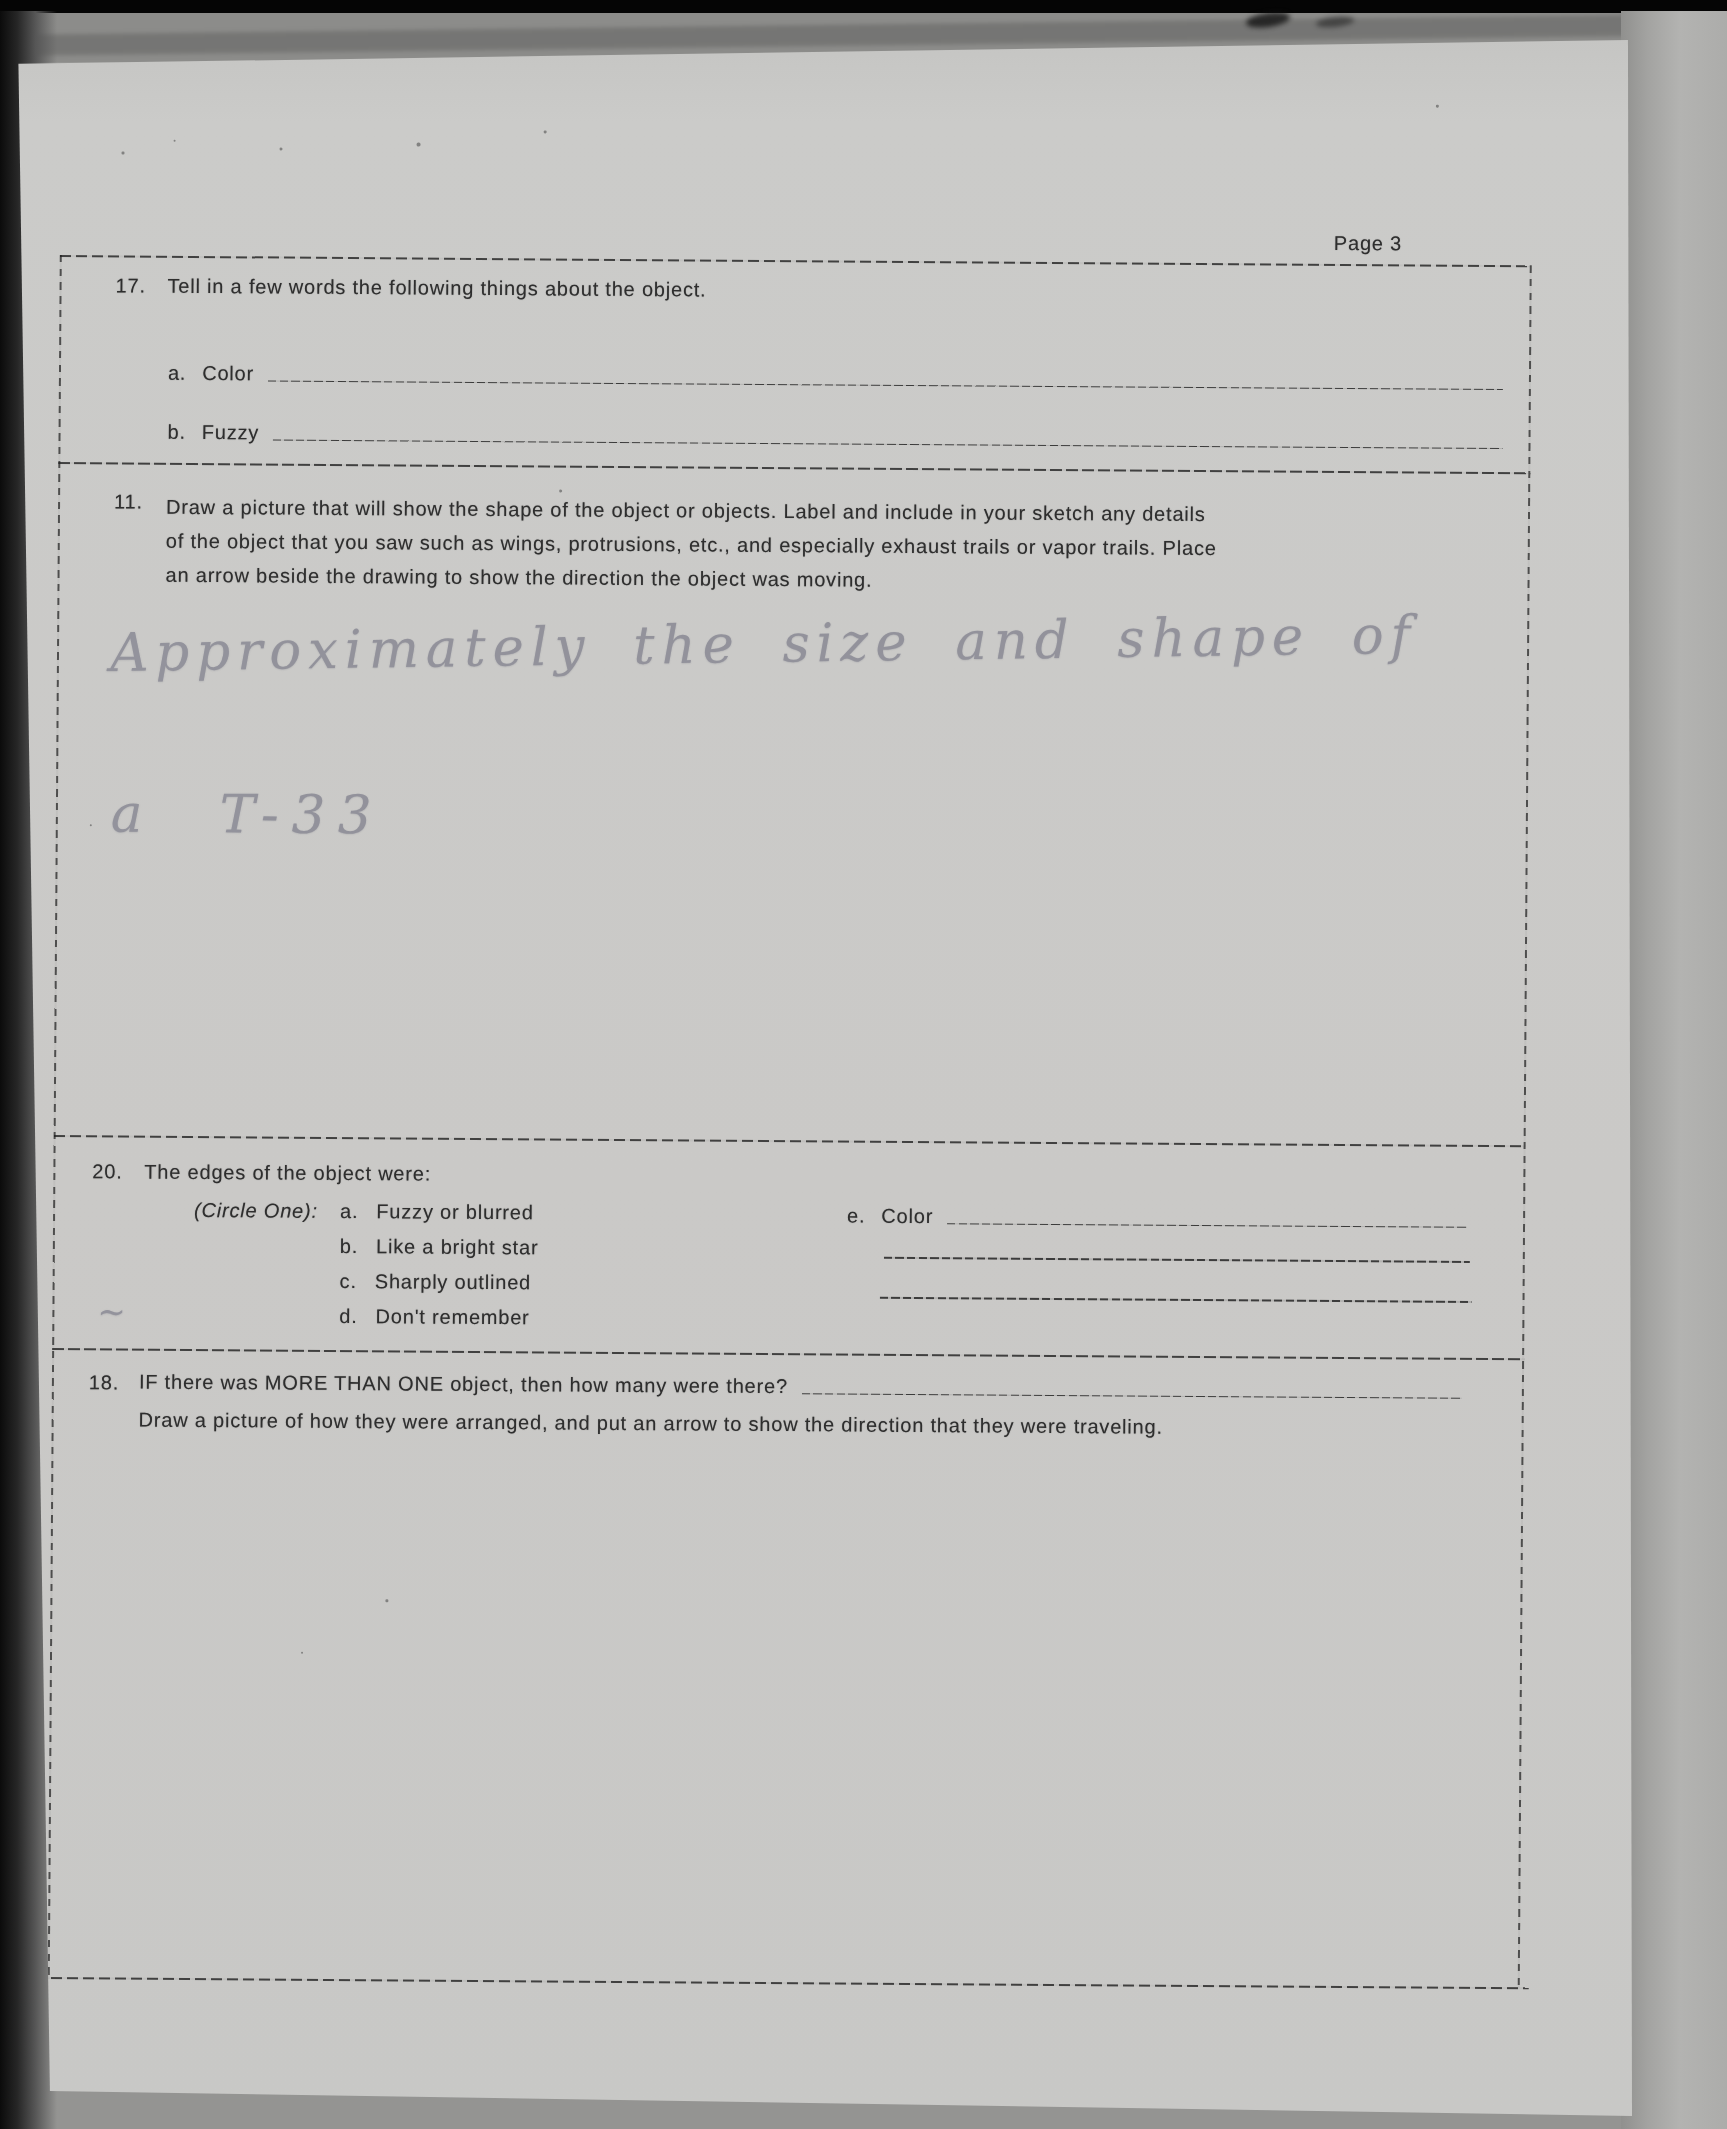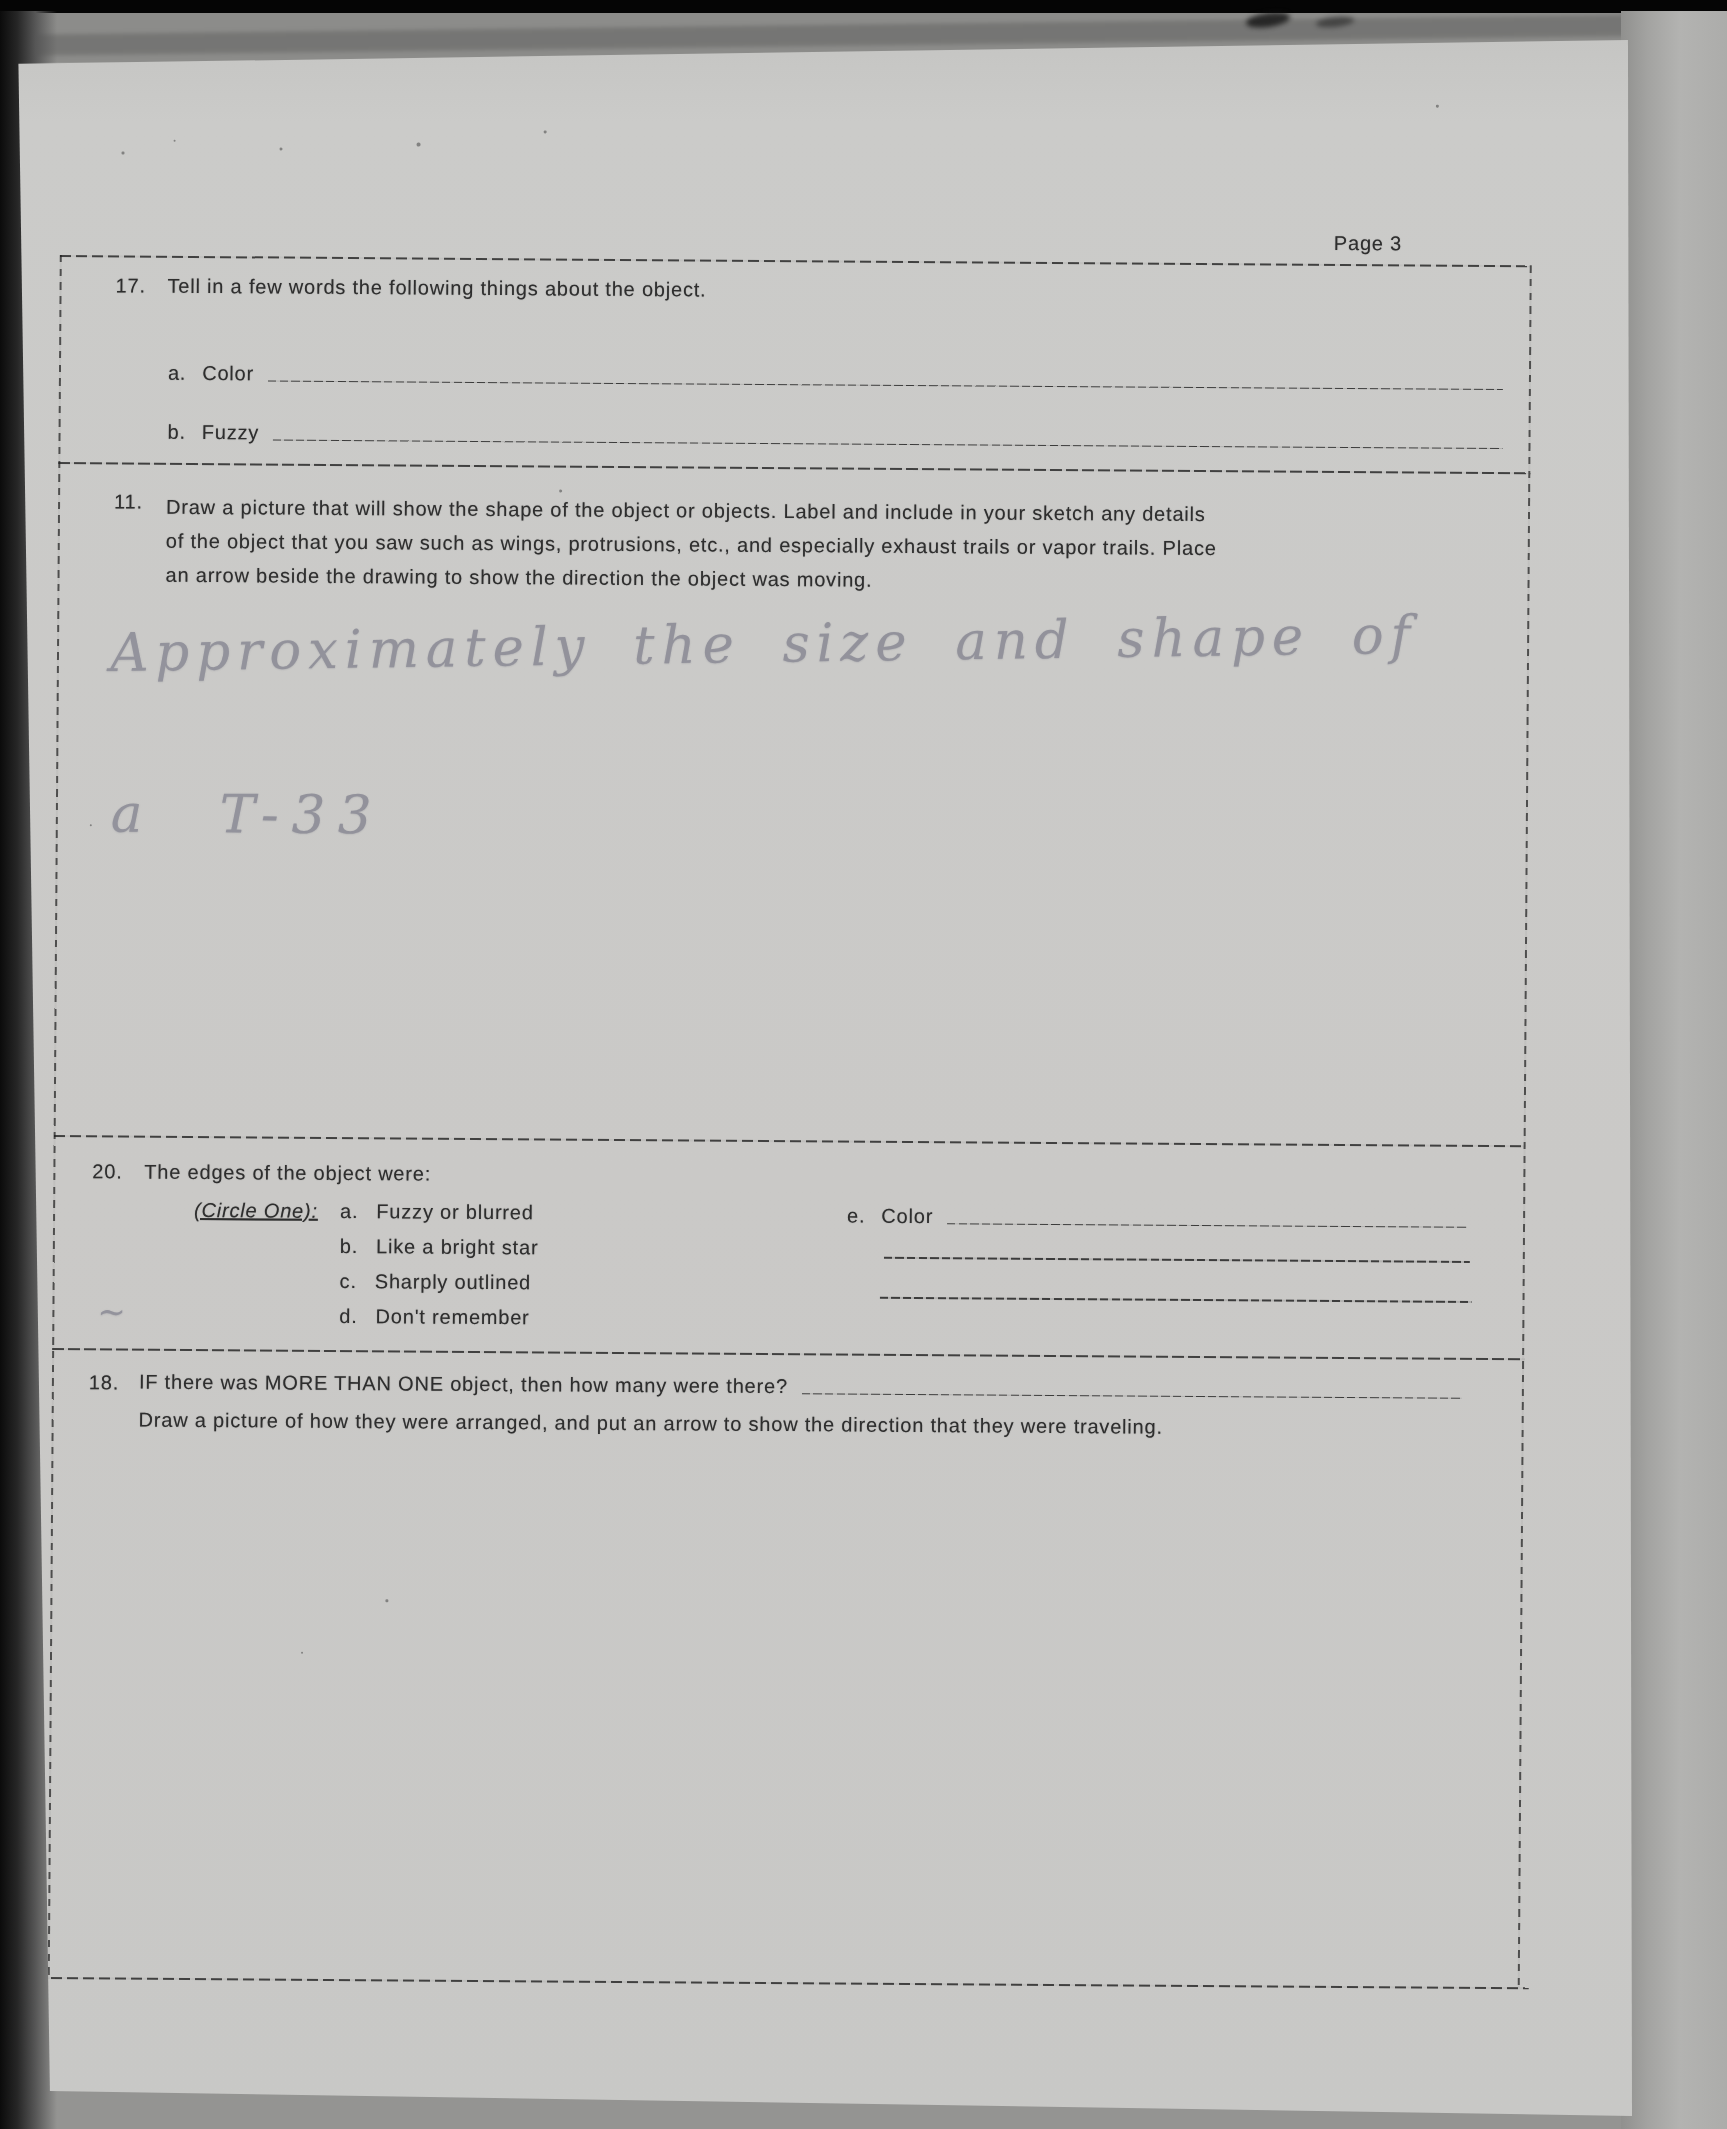--- a/index.html
+++ b/index.html
@@ -53,21 +53,21 @@
 
   
   .t{
     position:absolute;
     font-size:20px;line-height:1.2;
     color:#2e2e2e;letter-spacing:0.8px;
     text-shadow:0 0 1.1px rgba(50,50,50,.45);
     white-space:nowrap;
   }
   .para{white-space:normal;line-height:34px;}
-  .italic{font-style:italic;text-decoration:underline;}
+  .italic{font-style:italic;}
 
   
   .box-h{
     position:absolute;height:1.6px;
     background:repeating-linear-gradient(90deg, rgba(30,30,30,.8) 0 11.6px, rgba(30,30,30,.06) 11.6px 16px);
   }
   .box-v{
     position:absolute;width:1.6px;
     background:repeating-linear-gradient(180deg, rgba(30,30,30,.72) 0 7.4px, rgba(30,30,30,.05) 7.4px 13.7px);
   }

